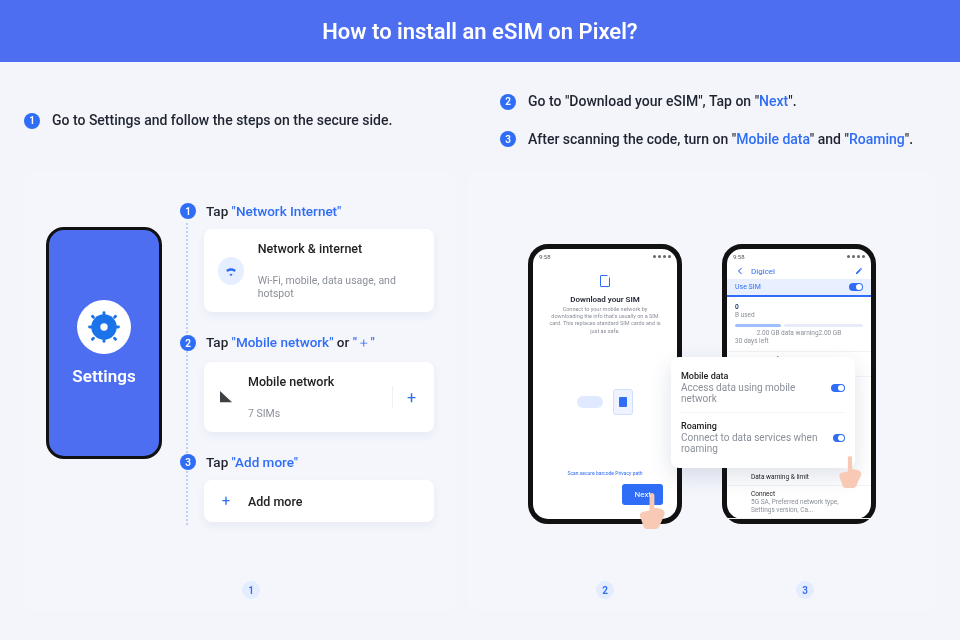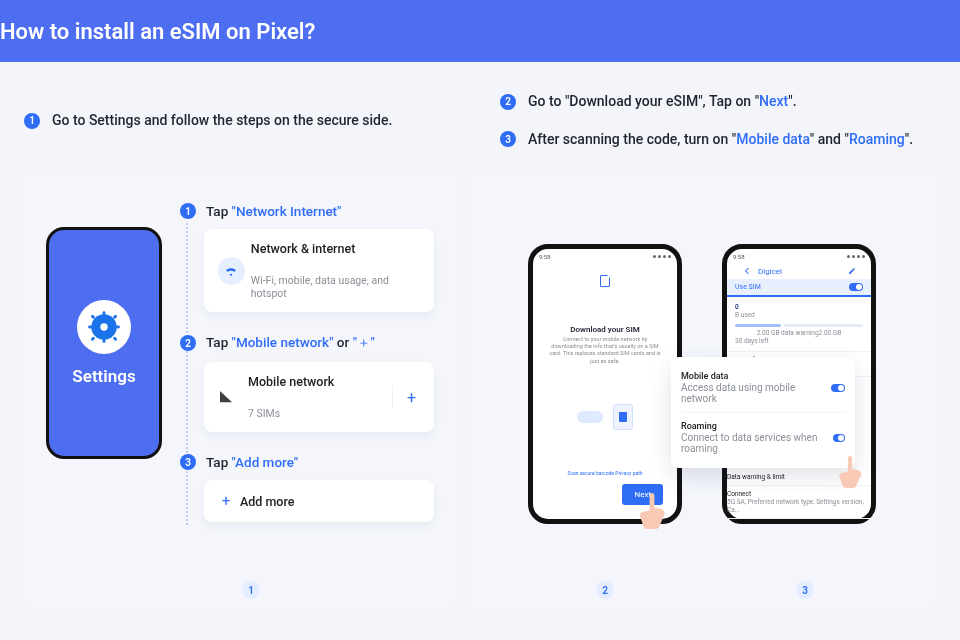--- a/index.html
+++ b/index.html
@@ -24,20 +24,21 @@
     height: 640px;
     overflow: hidden;
     font-size: 13px;
   }
 
   .header {
     background: var(--blue-hdr);
     height: 62px;
     display: flex;
     align-items: center;
+    justify-content: center;
     color: #fff;
     font-size: 22px;
     font-weight: 600;
   }
 
   .intro {
     display: flex;
     padding: 30px 24px 12px 24px;
   }
   .intro > div { display: flex; align-items: flex-start; }
@@ -107,21 +108,21 @@
     margin-bottom: 10px; font-size: 13.5px; font-weight: 500;
   }
   .sub-head .num-dot { margin-right: 0; }
   .sub-head .hl { color: var(--blue-accent); }
 
   .card {
     background: var(--card);
     border-radius: 8px;
     box-shadow: 0 4px 10px rgba(30,50,90,0.06);
     padding: 12px 14px;
-    display: flex; align-items: center; gap: 6px;
+    display: flex; align-items: center; gap: 14px;
     margin-left: 24px;
     font-size: 12px;
   }
   .card .ttl { font-size: 12.5px; font-weight: 500; color: #222; }
   .card .sub { font-size: 10.5px; color: var(--muted); margin-top: 18px; }
   .card .wifi-badge {
     width: 28px; height: 28px; border-radius: 50%;
     background: #e6efff; display: flex; align-items: center; justify-content: center;
   }
 
@@ -157,21 +158,21 @@
   .sd { width: 3px; height: 3px; border-radius: 50%; background: #666; }
 
   
   .p2 .body {
     flex: 1; display: flex; flex-direction: column; align-items: center;
     padding: 6px;
     position: relative;
   }
   .p2 .simicon { width: 10px; height: 12px; border: 1px solid var(--blue-accent); border-radius: 1px; margin-top: 6px; margin-bottom: 8px; position: relative; }
   .p2 .simicon::after { content:""; position:absolute; right:-1px; top:-1px; width:3px; height:3px; background:#fff; transform:rotate(45deg); }
-  .p2 .dt { font-size: 8px; font-weight: 600; text-align: center; margin-top: 30px; }
+  .p2 .dt { font-size: 8px; font-weight: 600; text-align: center; }
   .p2 .dd { font-size: 5.5px; color: var(--muted); text-align: center; padding: 2px 8px 0 8px; line-height: 1.3; }
   .p2 .illus {
     margin-top: auto; margin-bottom: auto;
     width: 100%; display:flex; align-items:center; justify-content:center; gap:10px;
   }
   .p2 .cloud {
     width: 26px; height: 12px; border-radius: 8px 8px 8px 8px;
     background: #dfe9ff;
   }
   .p2 .sim2 {
@@ -192,35 +193,35 @@
     padding: 6px 12px;
   }
   .p2 .hand {
     position: absolute;
     right: -6px; bottom: -26px;
   }
 
   
   .p3 .body { flex: 1; display:flex; flex-direction:column; font-size: 6.5px; }
   .p3 .appbar {
-    height: 16px; display:flex; align-items:center; gap:6px; padding: 0 15px;
+    height: 16px; display:flex; align-items:center; gap:6px; padding: 0 8px;
     color: var(--blue-accent); font-size: 8px;
   }
   .p3 .use-row {
     background: #e8f0ff;
     color: var(--blue-accent);
     font-size: 7px;
     padding: 4px 8px;
     display:flex; justify-content:space-between; align-items:center;
     border-bottom: 2px solid var(--blue-accent);
   }
   .tgl { width: 14px; height: 8px; border-radius: 5px; background: var(--blue-accent); position:relative; }
   .tgl::after { content:""; position:absolute; right:1px; top:1px; width:6px; height:6px; border-radius:50%; background:#fff; }
   .p3 .sec { padding: 6px 8px; border-bottom: 1px solid #f0f2f6; }
-  .p3 .sec.sm { padding: 4px 0; }
+  .p3 .sec.sm { padding: 4px 24px; }
   .p3 .lbl { color:#0a2a70; font-weight:500; }
   .p3 .sub { color: var(--muted); }
   .p3 .bars { display:flex; gap:3px; margin: 5px 0 2px 0; }
   .p3 .bar { height:3px; border-radius:2px; }
 
   .overlay-card {
     position: absolute;
     left: -56px; top: 108px;
     width: 184px;
     background: #fff;

